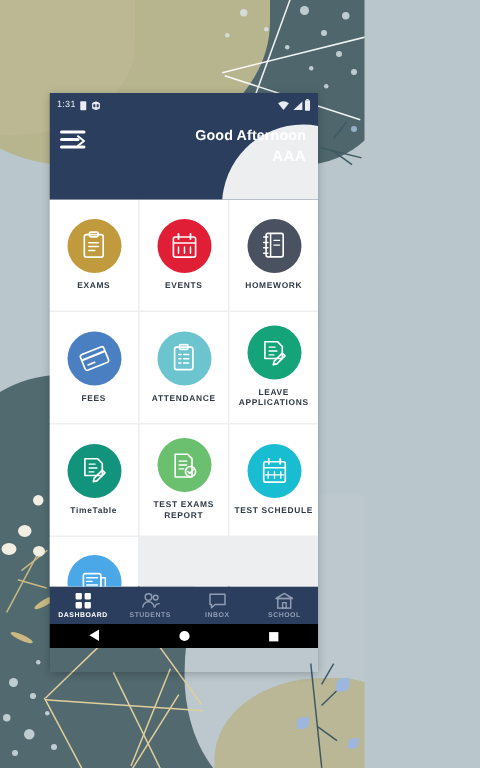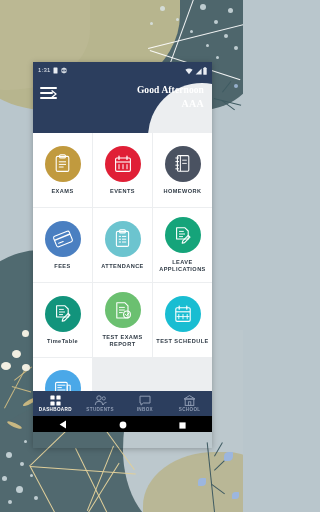--- a/index.html
+++ b/index.html
@@ -62,21 +62,20 @@
     height:16px;background:#2c3e5e;display:flex;align-items:center;
     padding:0 5px;box-sizing:border-box;
   }
   #sb-time{color:#e9edf3;font-size:6px;letter-spacing:.2px;}
   .sb-ic{margin-left:3px;display:flex;align-items:center;}
   #sb-right{margin-left:auto;display:flex;align-items:center;gap:1.5px;}
 
   #appbar{
     background:#2c3e5e;height:55px;position:relative;overflow:hidden;
     box-sizing:border-box;
-    font-family:Liberation Serif, serif;
   }
   #appbar-curve{
     position:absolute;right:-44px;bottom:-58px;width:108px;height:108px;
     background:#eceef0;border-radius:50%;
   }
   #menu-icon{position:absolute;left:7px;top:9px;width:17px;height:13px;cursor:pointer;}
   #menu-icon .ml{position:absolute;left:0;height:1.6px;background:#ffffff;border-radius:1px;}
   #greet-wrap{position:absolute;right:8px;top:7px;text-align:right;z-index:2;}
   #greeting{color:#ffffff;font-size:9.5px;font-weight:bold;letter-spacing:.1px;}
   #username{color:#ffffff;font-size:10px;font-weight:bold;margin-top:3px;letter-spacing:.3px;}

